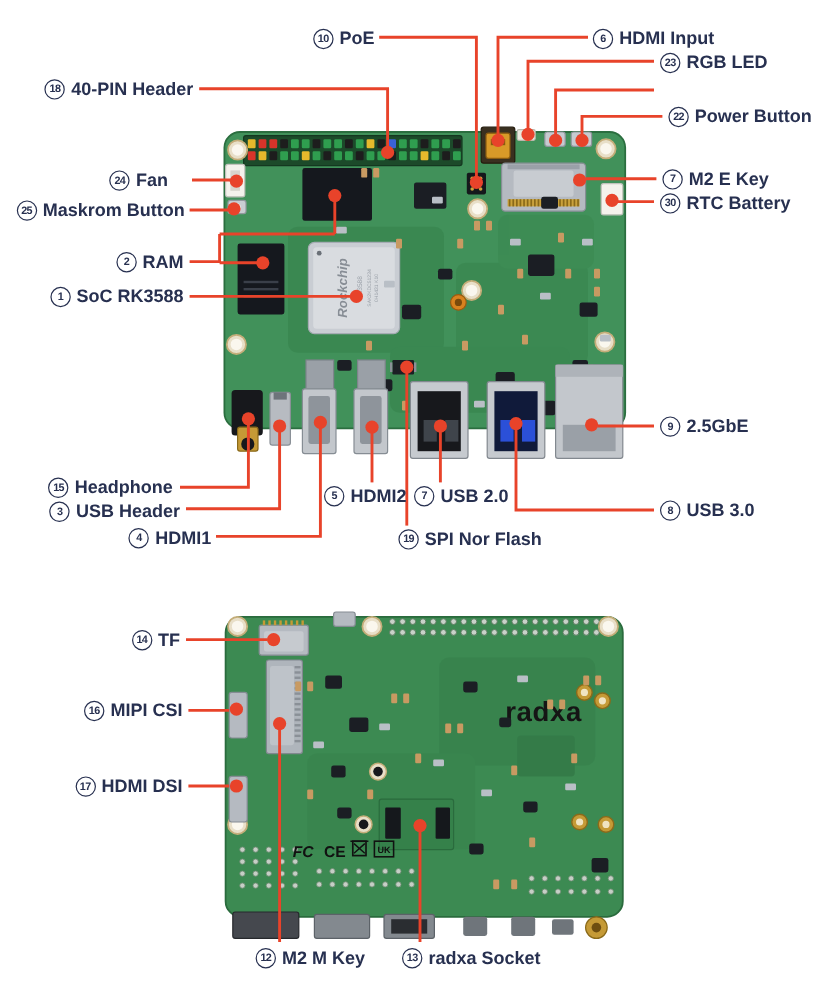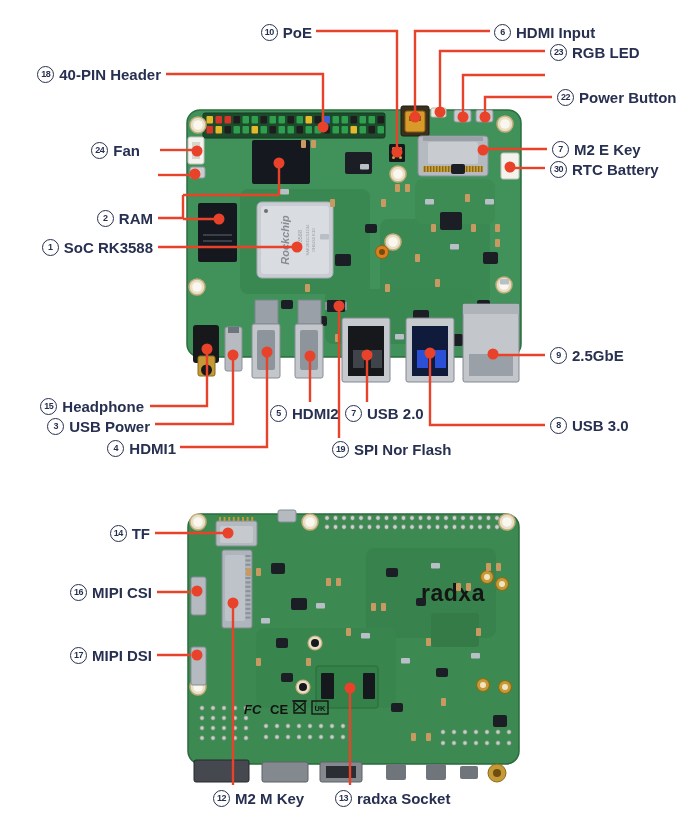--- a/index.html
+++ b/index.html
@@ -586,20 +586,24 @@
       <span>Power Button</span>
     </div>
   <div class="lbl" style="right:539px;top:65px">
       <span class="circ">18</span>
       <span>40-PIN Header</span>
     </div>
   <div class="lbl" style="right:560px;top:141px">
       <span class="circ">24</span>
       <span>Fan</span>
     </div>
+  <div class="lbl" style="right:546px;top:166px">
+      <span class="circ">25</span>
+      <span>Maskrom Button</span>
+    </div>
   <div class="lbl" style="right:547px;top:209px">
       <span class="circ">2</span>
       <span>RAM</span>
     </div>
   <div class="lbl" style="right:547px;top:238px">
       <span class="circ">1</span>
       <span>SoC RK3588</span>
     </div>
   <div class="lbl" style="left:552px;top:140px">
       <span class="circ">7</span>
@@ -616,21 +620,21 @@
   <div class="lbl" style="left:550px;top:416px">
       <span class="circ">8</span>
       <span>USB 3.0</span>
     </div>
   <div class="lbl" style="right:556px;top:397px">
       <span class="circ">15</span>
       <span>Headphone</span>
     </div>
   <div class="lbl" style="right:550px;top:417px">
       <span class="circ">3</span>
-      <span>USB Power</span>
+      <span>USB Header</span>
     </div>
   <div class="lbl" style="right:524px;top:439px">
       <span class="circ">4</span>
       <span>HDMI1</span>
     </div>
   <div class="lbl" style="left:270px;top:404px">
       <span class="circ">5</span>
       <span>HDMI2</span>
     </div>
   <div class="lbl" style="left:345px;top:404px">
@@ -644,21 +648,21 @@
   <div class="lbl" style="right:550px;top:524px">
       <span class="circ">14</span>
       <span>TF</span>
     </div>
   <div class="lbl" style="right:548px;top:583px">
       <span class="circ">16</span>
       <span>MIPI CSI</span>
     </div>
   <div class="lbl" style="right:548px;top:646px">
       <span class="circ">17</span>
-      <span>MIPI DSI</span>
+      <span>HDMI DSI</span>
     </div>
   <div class="lbl" style="left:213px;top:789px">
       <span class="circ">12</span>
       <span>M2 M Key</span>
     </div>
   <div class="lbl" style="left:335px;top:789px">
       <span class="circ">13</span>
       <span>radxa Socket</span>
     </div>
 

